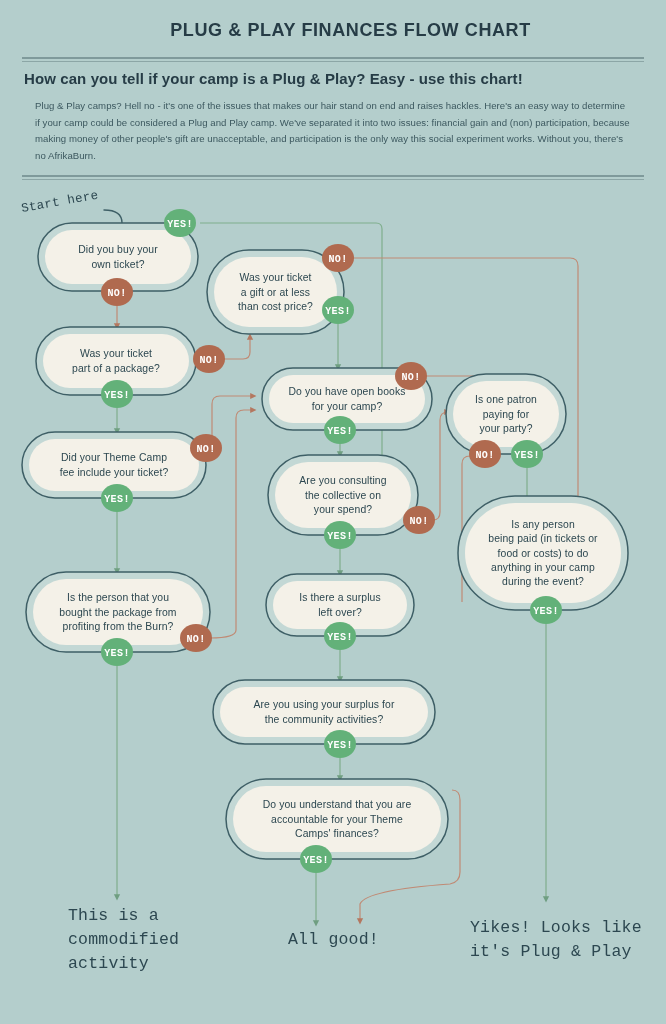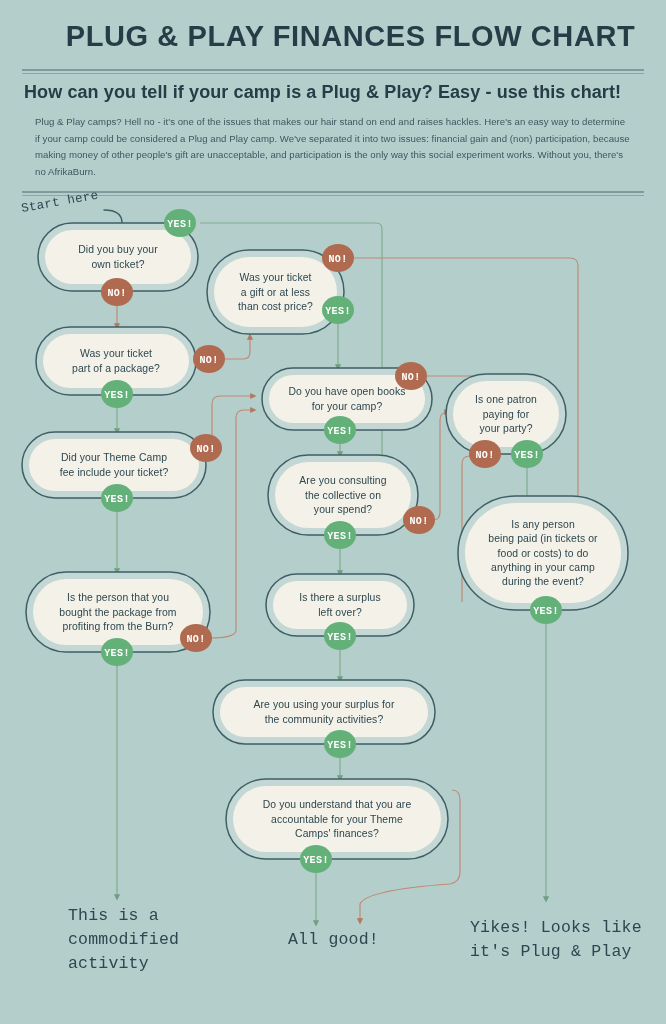--- a/index.html
+++ b/index.html
@@ -12,21 +12,21 @@
     overflow:hidden;
     position:relative;
   }
   .page{position:relative;width:666px;height:1024px;}
 
   
   .title{
     text-align:center;
     font-family:"Liberation Sans", sans-serif;
     font-weight:bold;
-    font-size:29px;
+    font-size:18px;
     letter-spacing:.6px;
     color:#263c46;
     padding-top:20px;
     margin:0;
     padding-left:35px;
   }
   .rule{
     margin:0 22px;
     border-top:2.5px solid #7f9a9b;
     position:relative;
@@ -37,21 +37,21 @@
     border-top:1px solid #8ca6a6;
   }
   .rule-top{margin-top:16px;}
   .rule-bottom{margin-top:7px;}
   .intro{
     margin:0 24px;
     padding-top:11px;
   }
   .intro h2{
     margin:0 0 9px 0;
-    font-size:18px;
+    font-size:15px;
     font-weight:bold;
     color:#263c46;
     letter-spacing:.1px;
   }
   .intro p{
     margin:11px;
     font-size:9.6px;
     line-height:1.72;
     color:#3c585f;
     letter-spacing:.05px;

